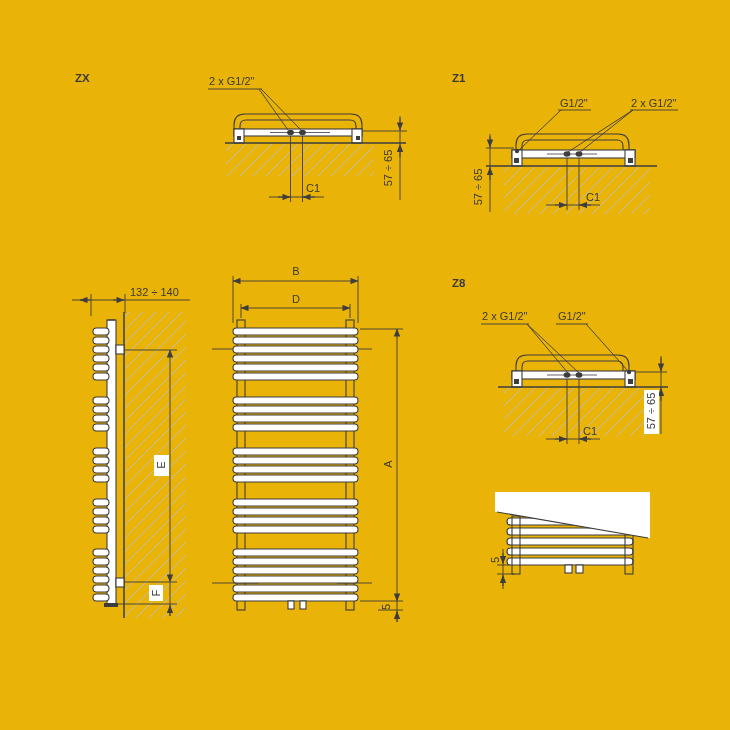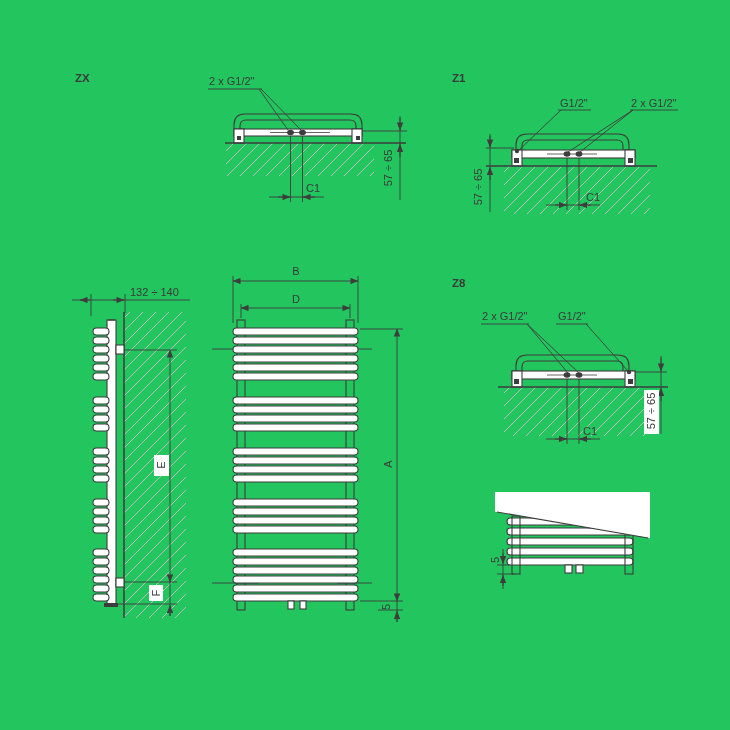--- a/index.html
+++ b/index.html
@@ -1,16 +1,16 @@
 <!DOCTYPE html>
 <html><head>
 <meta charset="utf-8">
 <style>
   html,body{margin:0;padding:0;background:#ffffff;}
-  #stage{position:relative;width:730px;height:730px;background:#22c55e;overflow:hidden;}
+  #stage{position:relative;width:730px;height:730px;background:#eab308;overflow:hidden;}
   svg{display:block;}
   .lbl{font:bold 11.5px "Liberation Sans",sans-serif;fill:#3a3a3a;}
   .t{font:11px "Liberation Sans",sans-serif;fill:#3a3a3a;}
   .tm{text-anchor:middle;}
   .o{stroke:#3d3d3d;stroke-width:1.1;fill:none;}
   .ow{stroke:#3d3d3d;stroke-width:1.1;fill:#fff;}
   .d{stroke:#3d3d3d;stroke-width:0.9;fill:none;}
   .w{stroke:#3d3d3d;stroke-width:1.5;fill:none;}
   .f{fill:#3d3d3d;stroke:none;}
   .thin{stroke:#3d3d3d;stroke-width:0.8;fill:none;}

